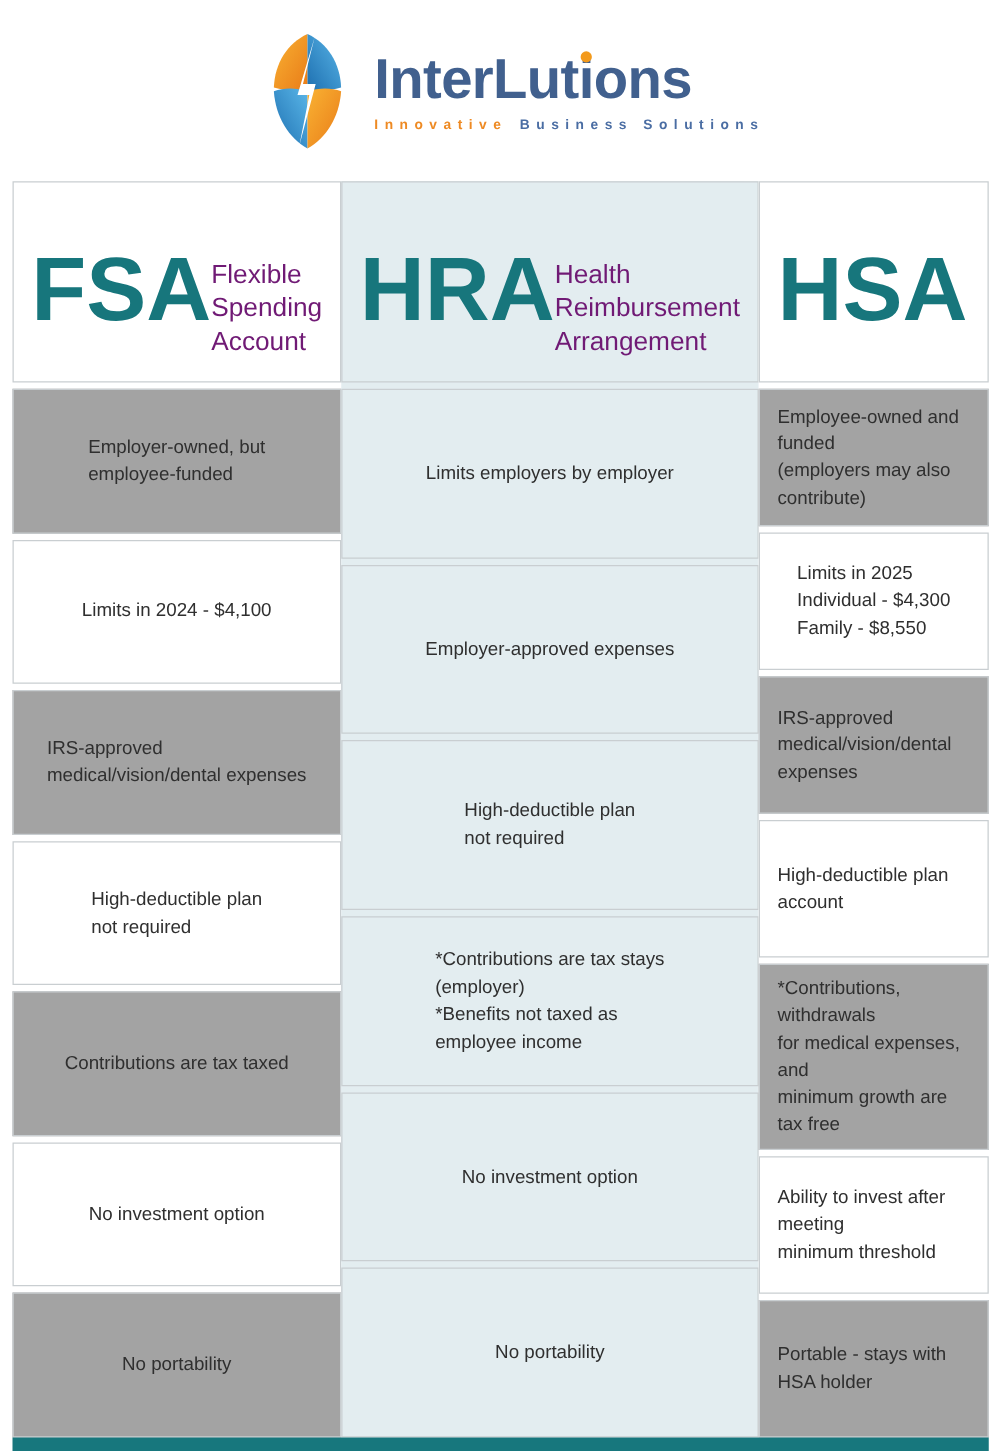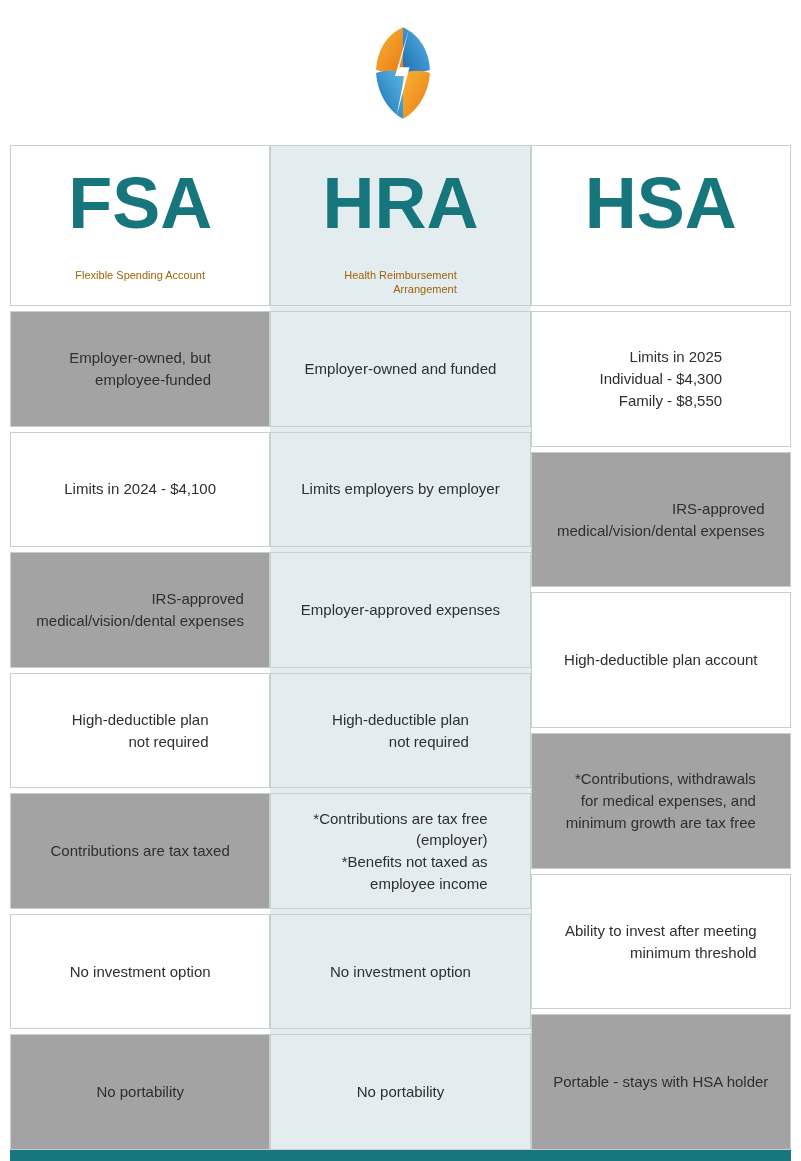--- a/index.html
+++ b/index.html
@@ -31,32 +31,32 @@
   .tagline .tg-rest{color:#4a6da3;margin-left:10px;}
   
   .table{
     position:absolute;top:145px;left:10px;right:10px;bottom:11px;
     display:flex;
   }
   .col{flex:1 1 0;display:flex;flex-direction:column;row-gap:5px;background:#ffffff;}
   .col.blue{background:#e3edf0;border-radius:15px;}
   .cell{
     box-sizing:border-box;border:1px solid #c9ced1;
-    display:flex;flex-direction:column;align-items:center;justify-content:center;
-    text-align:right;padding:8px 14px;background:#ffffff;
+    display:flex;flex-direction:row;align-items:center;justify-content:center;
+    text-align:left;padding:8px 14px;background:#ffffff;
   }
   .col.blue .cell{background:#e3edf0;}
   .cell.gray{background:#a3a3a3;}
   .cell.head{flex:0 0 161px;justify-content:flex-start;padding-top:21px;}
   .cell.body{flex:1 1 0;}
   .abbr{
     font-size:72px;font-weight:700;color:#17767c;line-height:1;letter-spacing:0px;
   }
   .colname{
-    margin-top:29px;font-size:11px;color:#a16207;line-height:1.3;white-space:pre-line;
+    margin-top:29px;font-size:21px;color:#701a75;line-height:1.3;white-space:pre-line;
   }
   .cell-text{
     font-size:15px;color:#2f2f2f;line-height:1.45;white-space:pre-line;
   }
   
   .footer-bar{
     position:absolute;left:10px;right:10px;bottom:0;height:11px;background:#17777d;
   }
 </style>
 </head>
@@ -84,20 +84,24 @@
             <stop offset="1" stop-color="#5ab6e8"></stop>
         </linearGradient>
       </defs>
       <path fill="url(#gO1)" d="M50,3 C28,13 14,35 13,62 C25,66 40,66 50,64 Z"></path>
       <path fill="url(#gB1)" d="M50,3 C72,13 86,35 87,62 C75,66 60,66 50,64 Z"></path>
       <path fill="url(#gB2)" d="M13,66 C15,95 30,118 50,129 C50,108 50,86 50,66 C37,62 24,62 13,66 Z"></path>
       <path fill="url(#gO2)" d="M87,66 C85,95 70,118 50,129 C50,108 50,86 50,66 C63,62 76,62 87,66 Z"></path>
       <polygon fill="#ffffff" points="58,6 45,58 59,58 41,126 52,70 39,70"></polygon>
     </svg>
     <div class="logo-textblock">
+      <div class="brand"><span>InterLut</span><span class="brand-i">i</span><span>ons</span></div>
+      <div class="tagline">
+        <span class="tg-first">Innovative</span><span class="tg-rest">Business Solutions</span>
+      </div>
     </div>
   </div>
 
   <div class="table">
 
     <div class="col">
       <div class="cell head">
         <div class="abbr">FSA</div>
         <div class="colname">Flexible Spending Account</div>
       </div>
@@ -127,50 +131,51 @@
         </div>
     </div>
 
     <div class="col blue">
       <div class="cell head">
         <div class="abbr">HRA</div>
         <div class="colname">Health Reimbursement
 Arrangement</div>
       </div>
       <div class="cell body">
-          <div class="cell-text">Employer-owned and funded</div>
-        </div>
-      <div class="cell body">
           <div class="cell-text">Limits employers by employer</div>
         </div>
       <div class="cell body">
           <div class="cell-text">Employer-approved expenses</div>
         </div>
       <div class="cell body">
           <div class="cell-text">High-deductible plan
 not required</div>
         </div>
       <div class="cell body">
-          <div class="cell-text">*Contributions are tax free
+          <div class="cell-text">*Contributions are tax stays
 (employer)
 *Benefits not taxed as
 employee income</div>
         </div>
       <div class="cell body">
           <div class="cell-text">No investment option</div>
         </div>
       <div class="cell body">
           <div class="cell-text">No portability</div>
         </div>
     </div>
 
     <div class="col">
       <div class="cell head">
         <div class="abbr">HSA</div>
       </div>
+      <div class="cell body gray">
+          <div class="cell-text">Employee-owned and funded
+(employers may also contribute)</div>
+        </div>
       <div class="cell body">
           <div class="cell-text">Limits in 2025
 Individual - $4,300
 Family - $8,550</div>
         </div>
       <div class="cell body gray">
           <div class="cell-text">IRS-approved
 medical/vision/dental expenses</div>
         </div>
       <div class="cell body">

